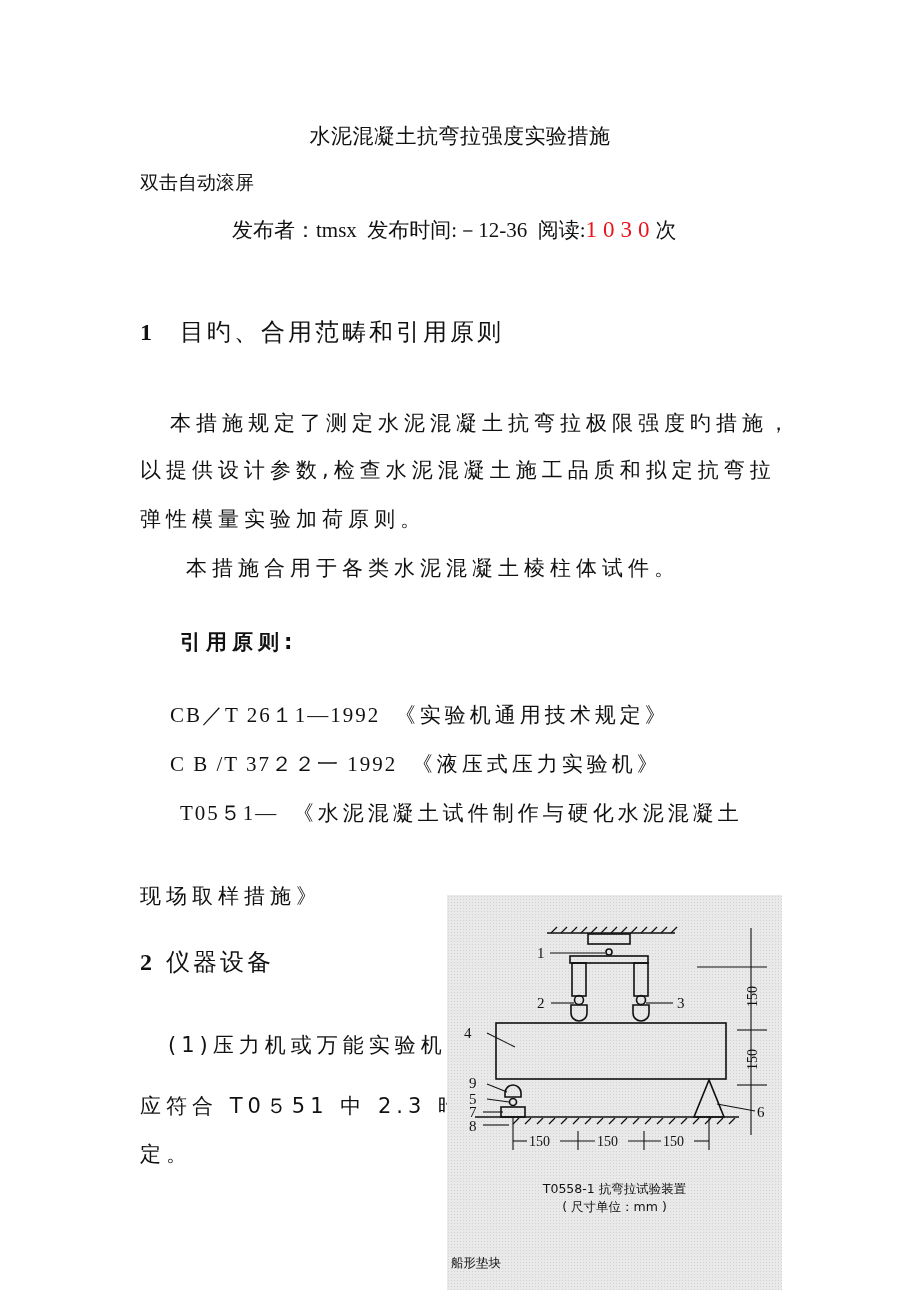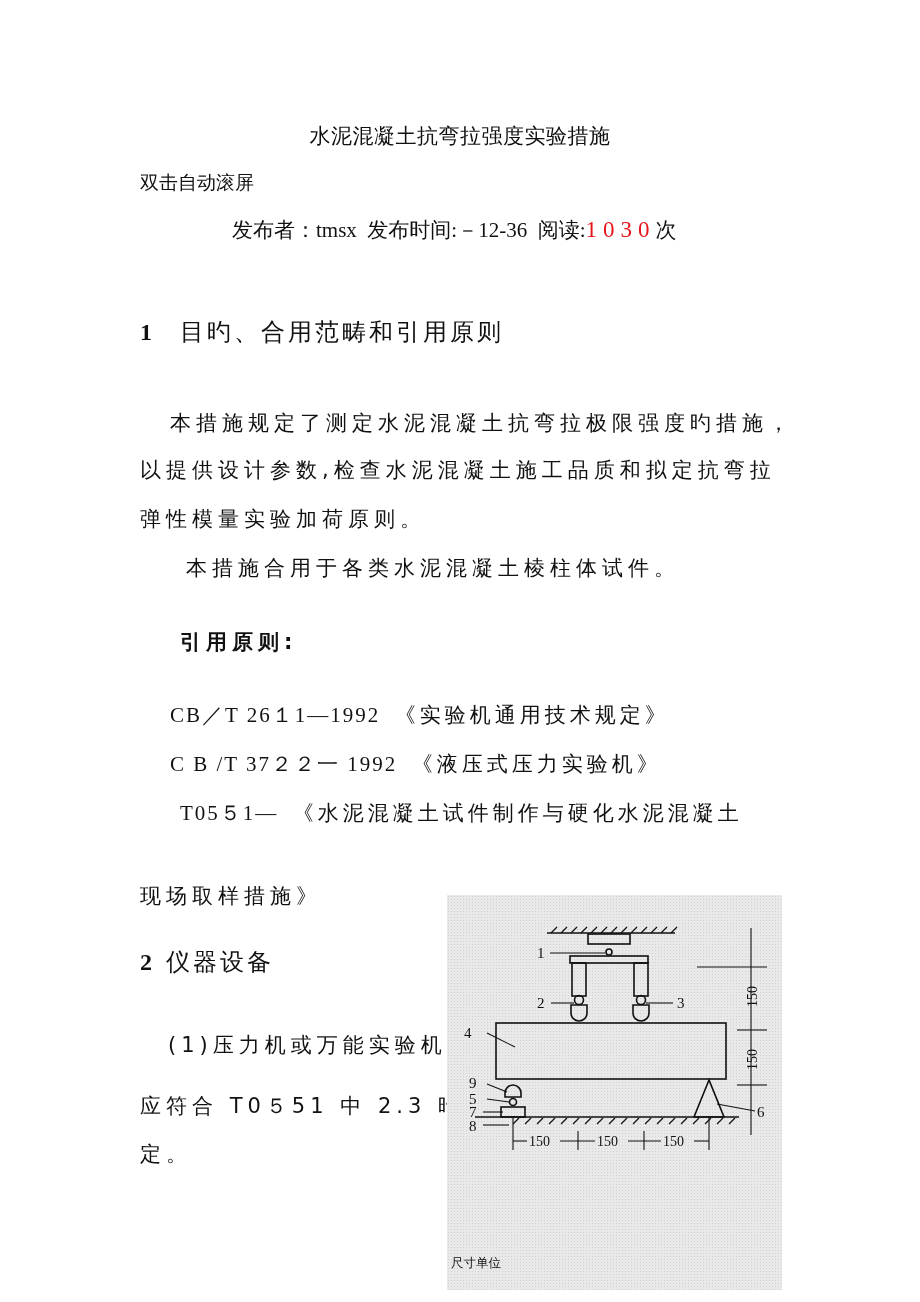--- a/index.html
+++ b/index.html
@@ -172,14 +172,16 @@
       <text x="22" y="222">7</text>
       <text x="22" y="236">8</text>
       <text x="310" y="222">6</text>
       <text x="82" y="251" font-size="14">150</text>
       <text x="150" y="251" font-size="14">150</text>
       <text x="216" y="251" font-size="14">150</text>
       <text transform="translate(310,112) rotate(-90)" font-size="14">150</text>
       <text transform="translate(310,175) rotate(-90)" font-size="14">150</text>
     </g>
   </svg>
-  <div class="caption cap5">尺寸单位</div>
+  <div class="caption cap1">T0558-1   抗弯拉试验装置</div>
+  <div class="caption cap2">( 尺寸单位：mm )</div>
+  <div class="caption cap5">船形垫块</div>
 </div>
 
 </body></html>

